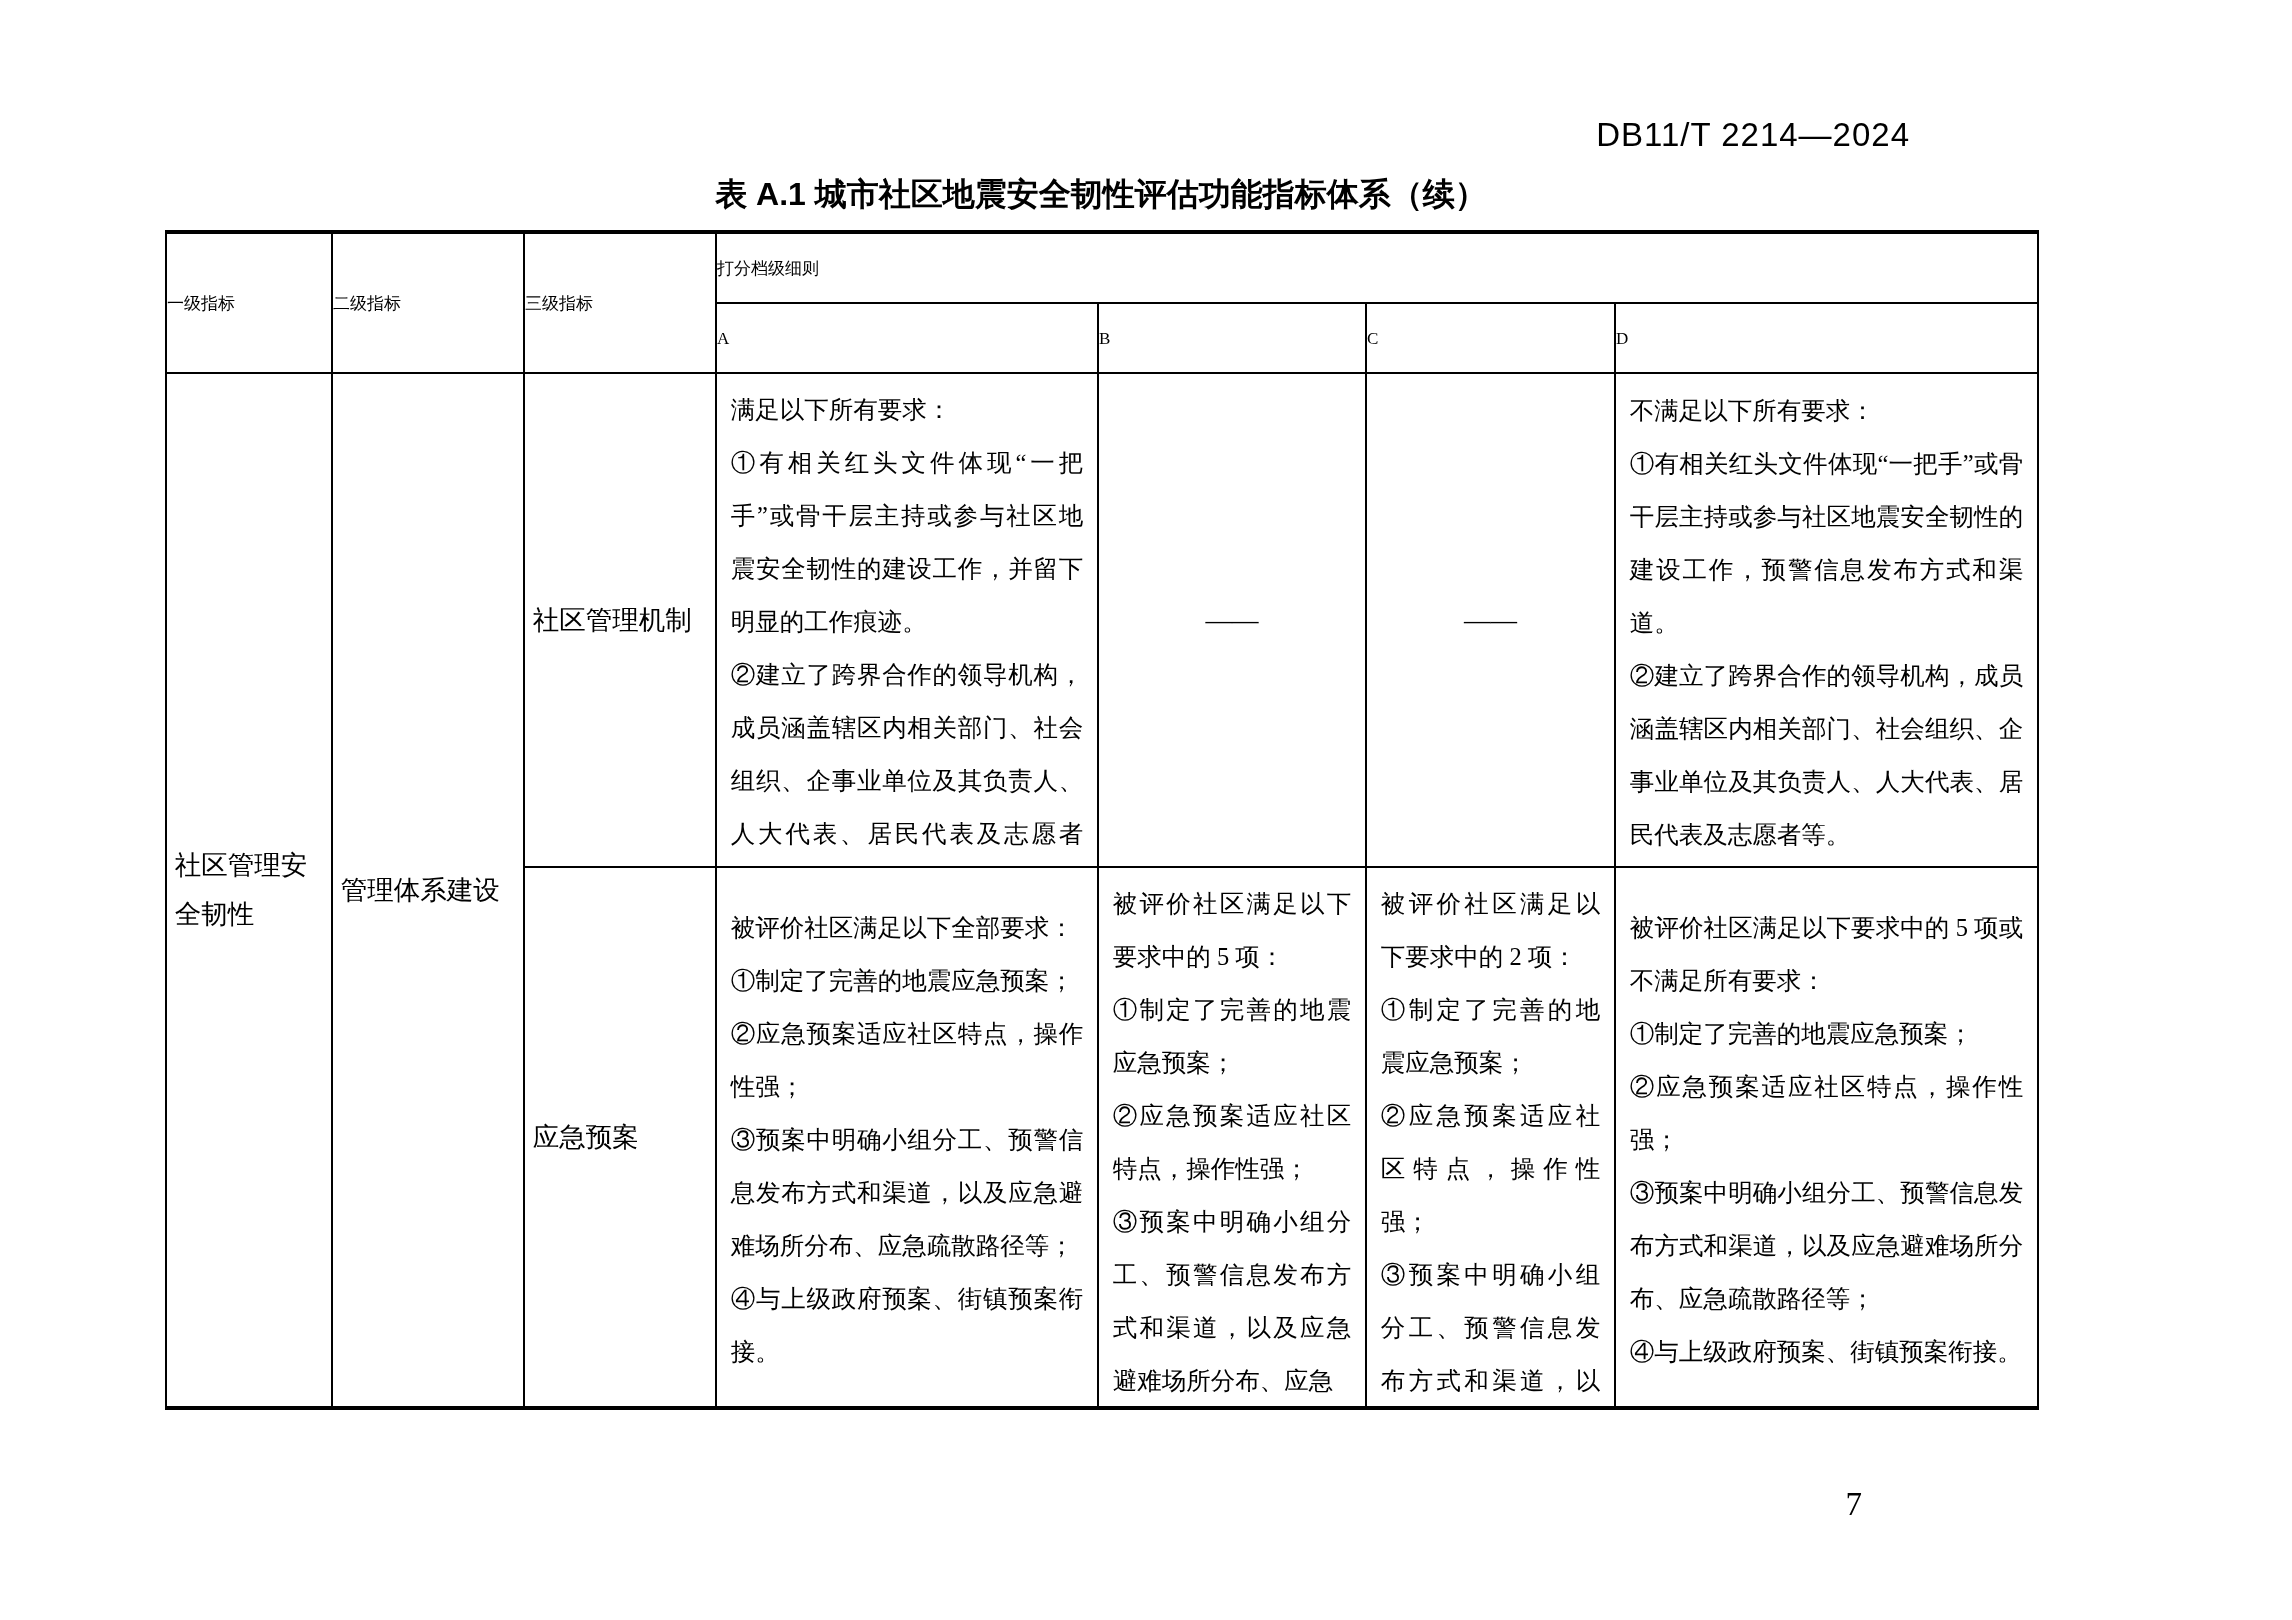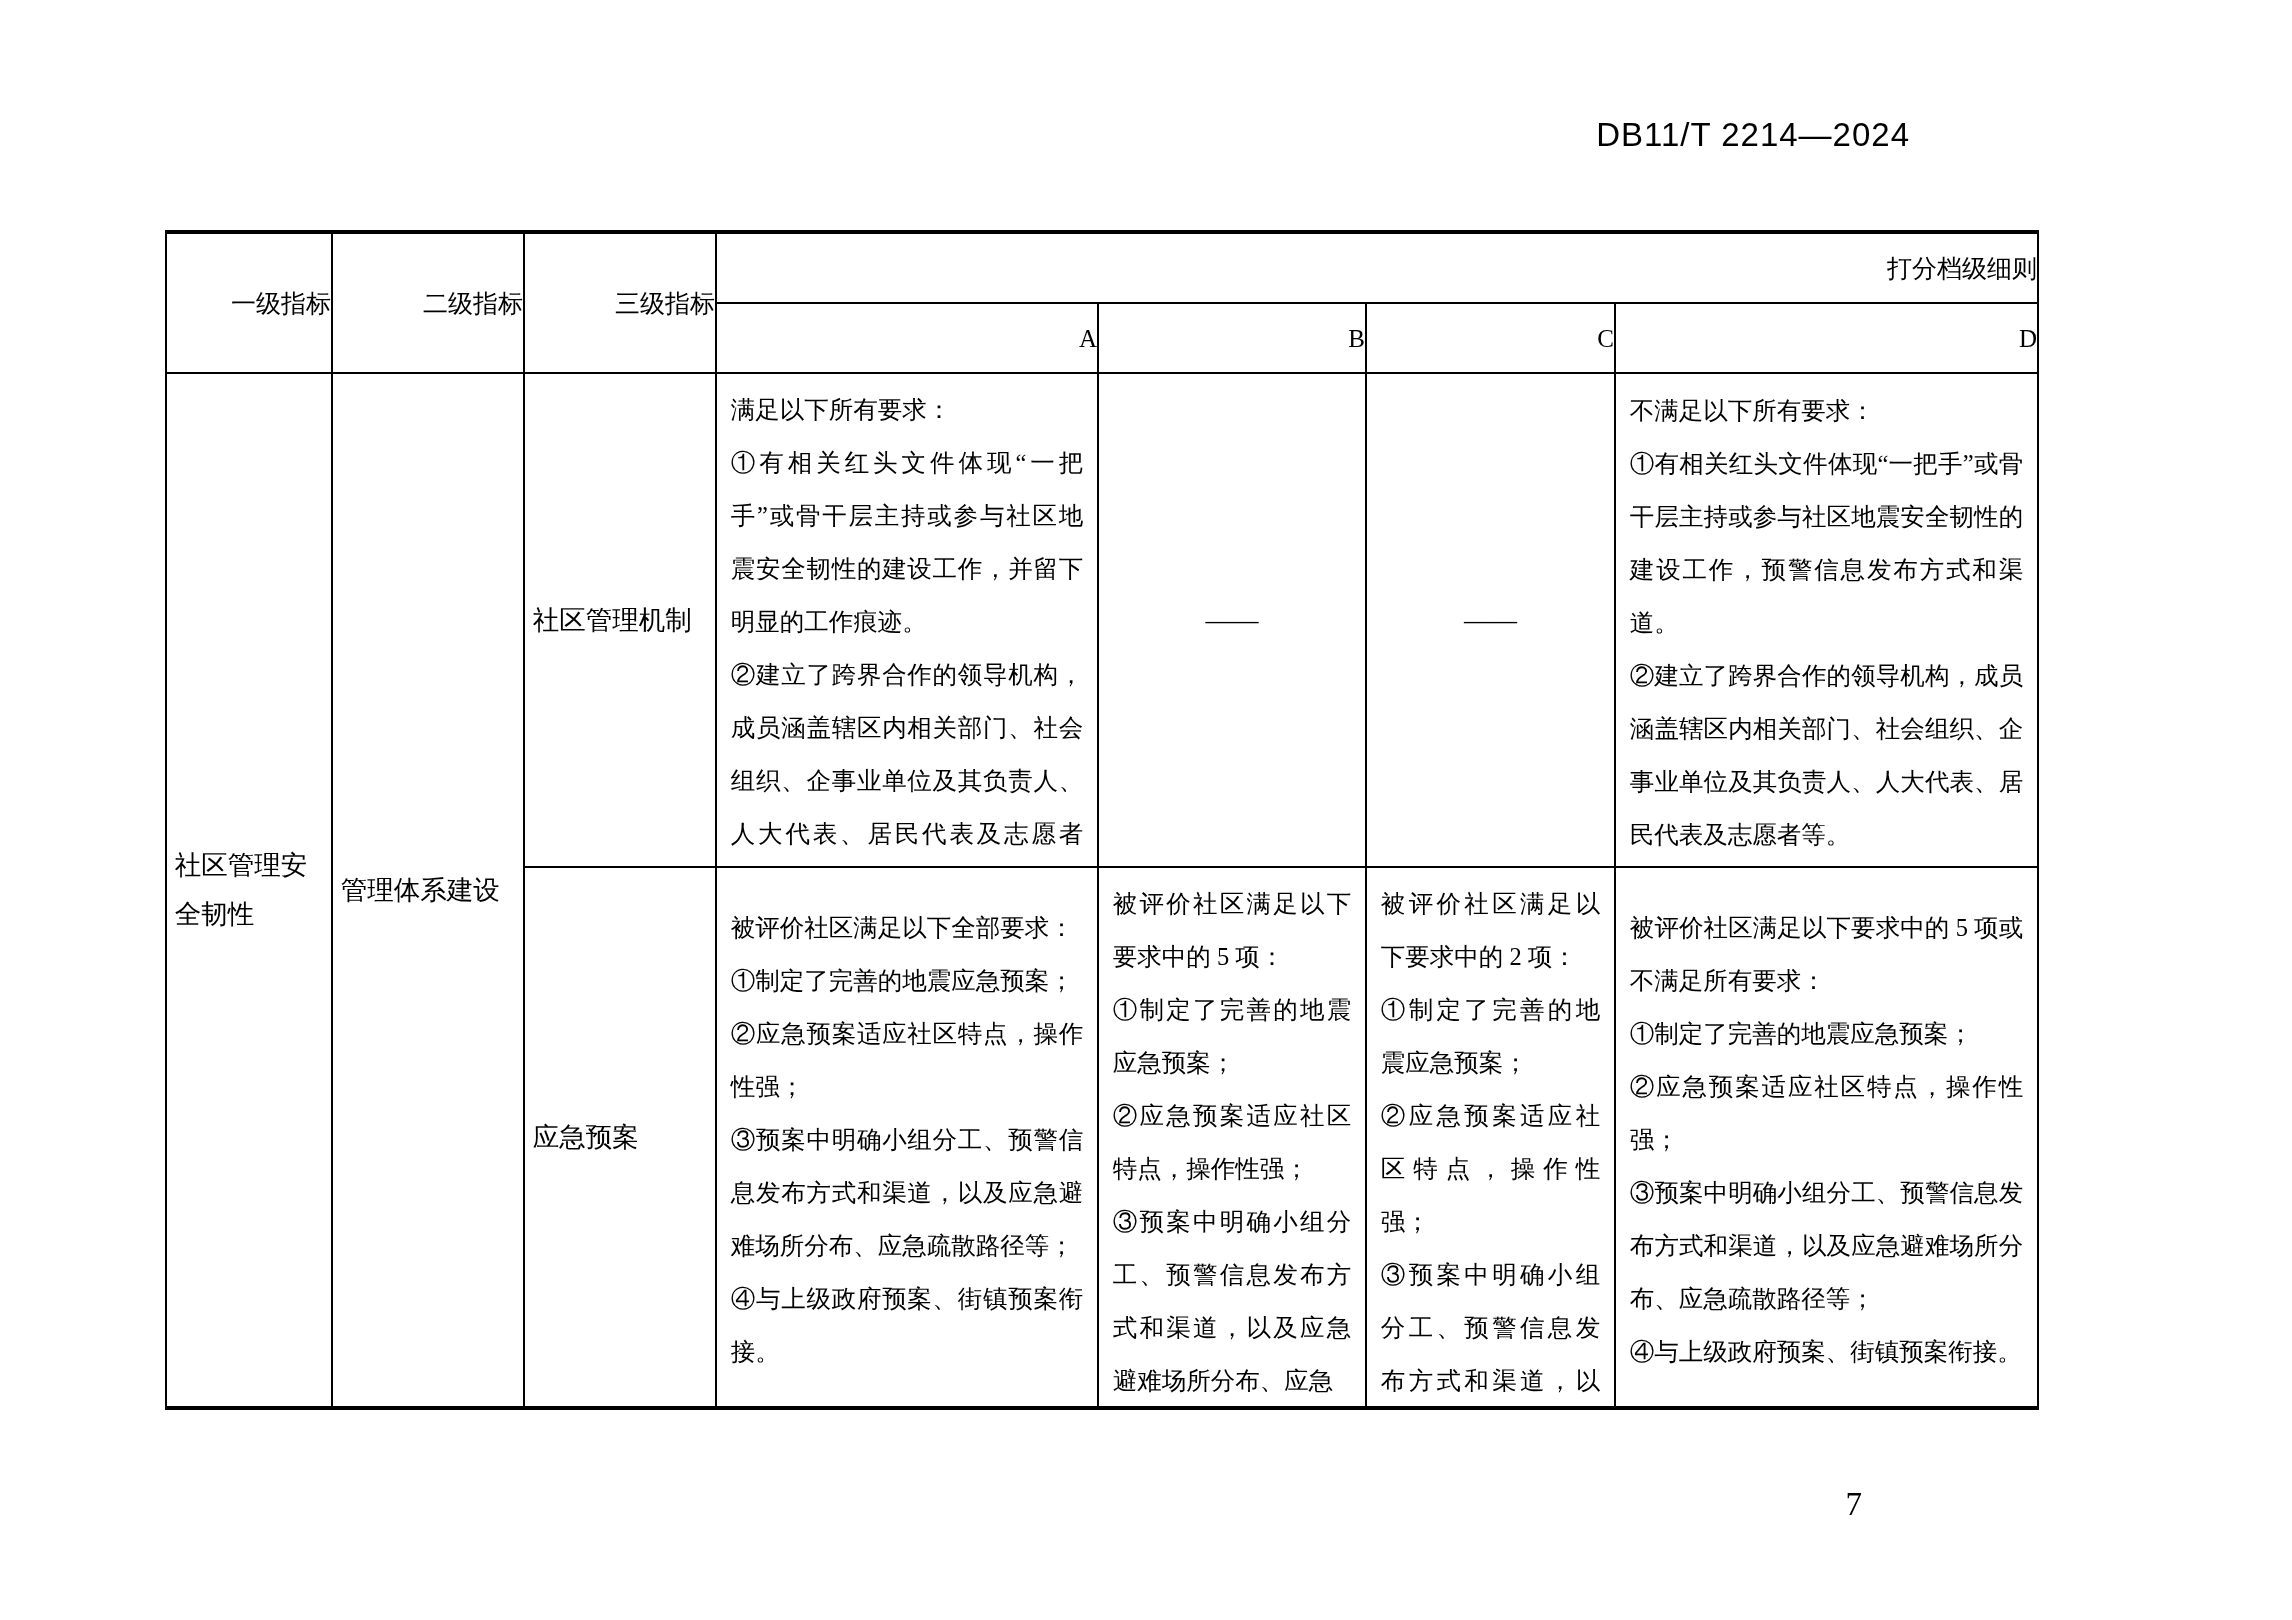--- a/index.html
+++ b/index.html
@@ -40,22 +40,22 @@
     border-bottom: 4.9px solid #000;
     border-left: 2.9px solid #000;
     border-right: 2.9px solid #000;
   }
   table.indicator th, table.indicator td {
     border: 2.9px solid #000;
     font-weight: normal;
     vertical-align: middle;
   }
   th.head {
-    font-size: 25px;
-    text-align: right;
+    font-size: 17px;
+    text-align: left;
     line-height: 39px;
   }
   tr.hrow1 { height: 71px; }
   tr.hrow2 { height: 70px; }
   tr.brow1 { height: 490px; }
   tr.brow2 { height: 536px; }
   td.label {
     font-size: 26.5px;
     line-height: 49px;
     padding: 0 7.8px;
@@ -86,20 +86,21 @@
     font-size: 33px;
   }
 </style>
 </head>
 <body>
 
 <div class="page">
 
   <div class="doc-number">DB11/T 2214—2024</div>
 
+  <div class="table-title">表 A.1 城市社区地震安全韧性评估功能指标体系（续）</div>
 
   <table class="indicator">
     <colgroup>
       <col style="width:166px">
       <col style="width:192px">
       <col style="width:192px">
       <col style="width:382px">
       <col style="width:268px">
       <col style="width:249px">
       <col style="width:423px">

